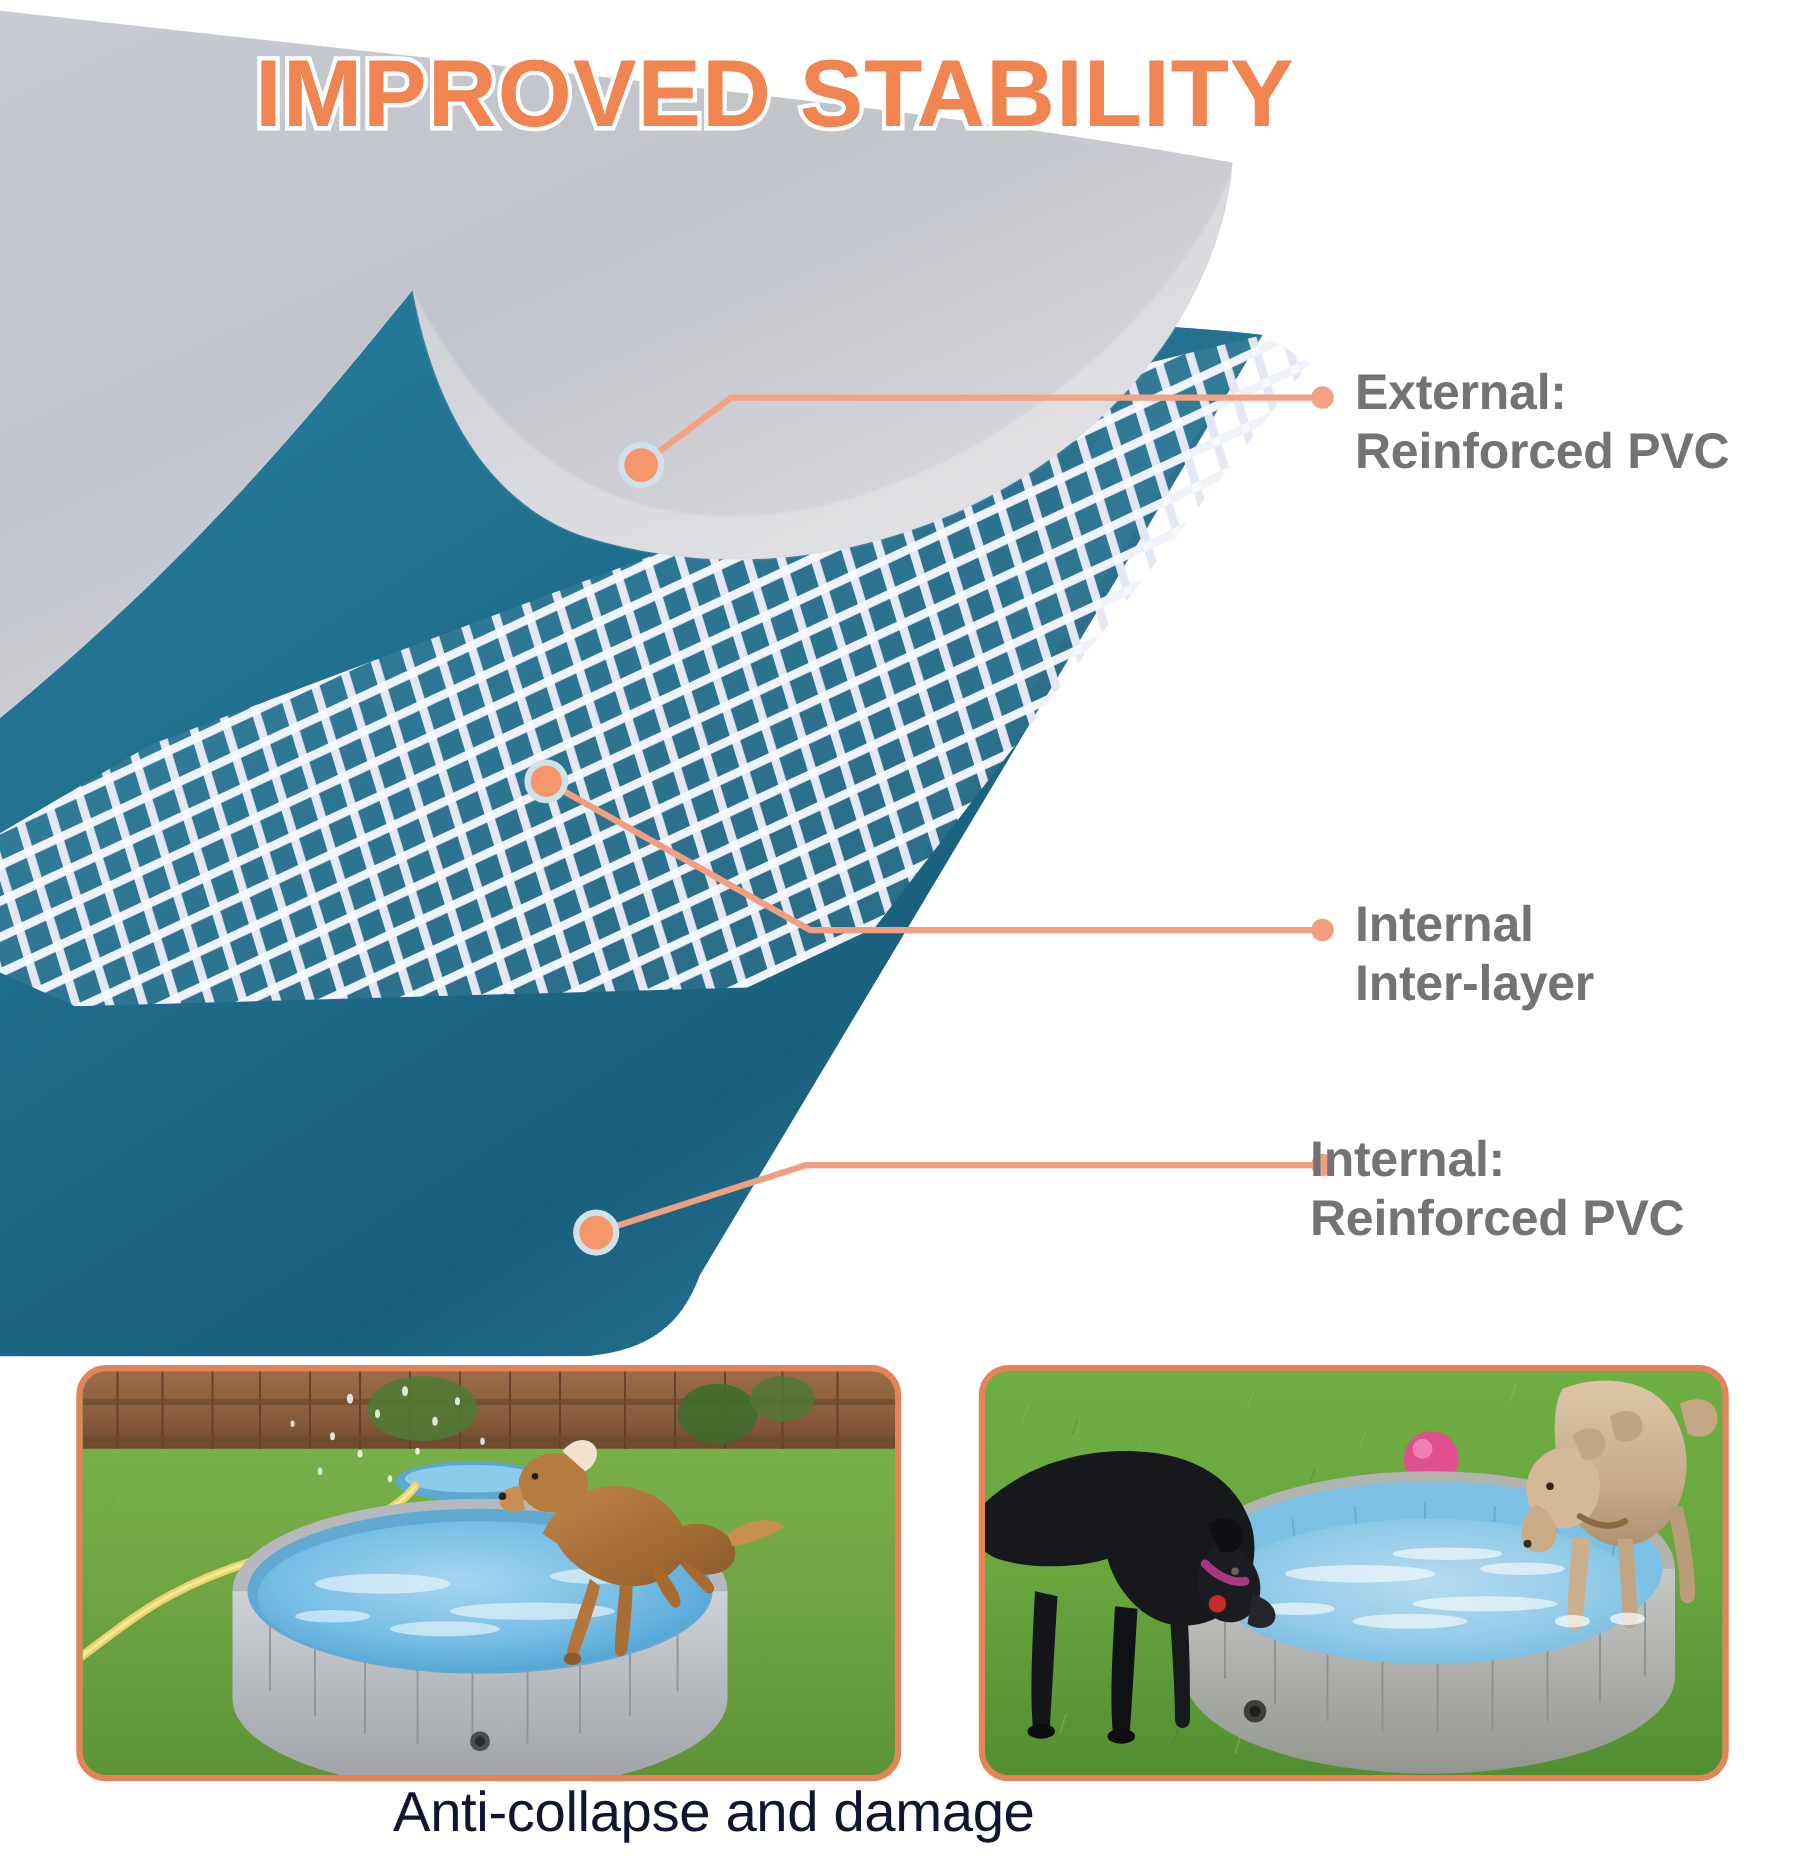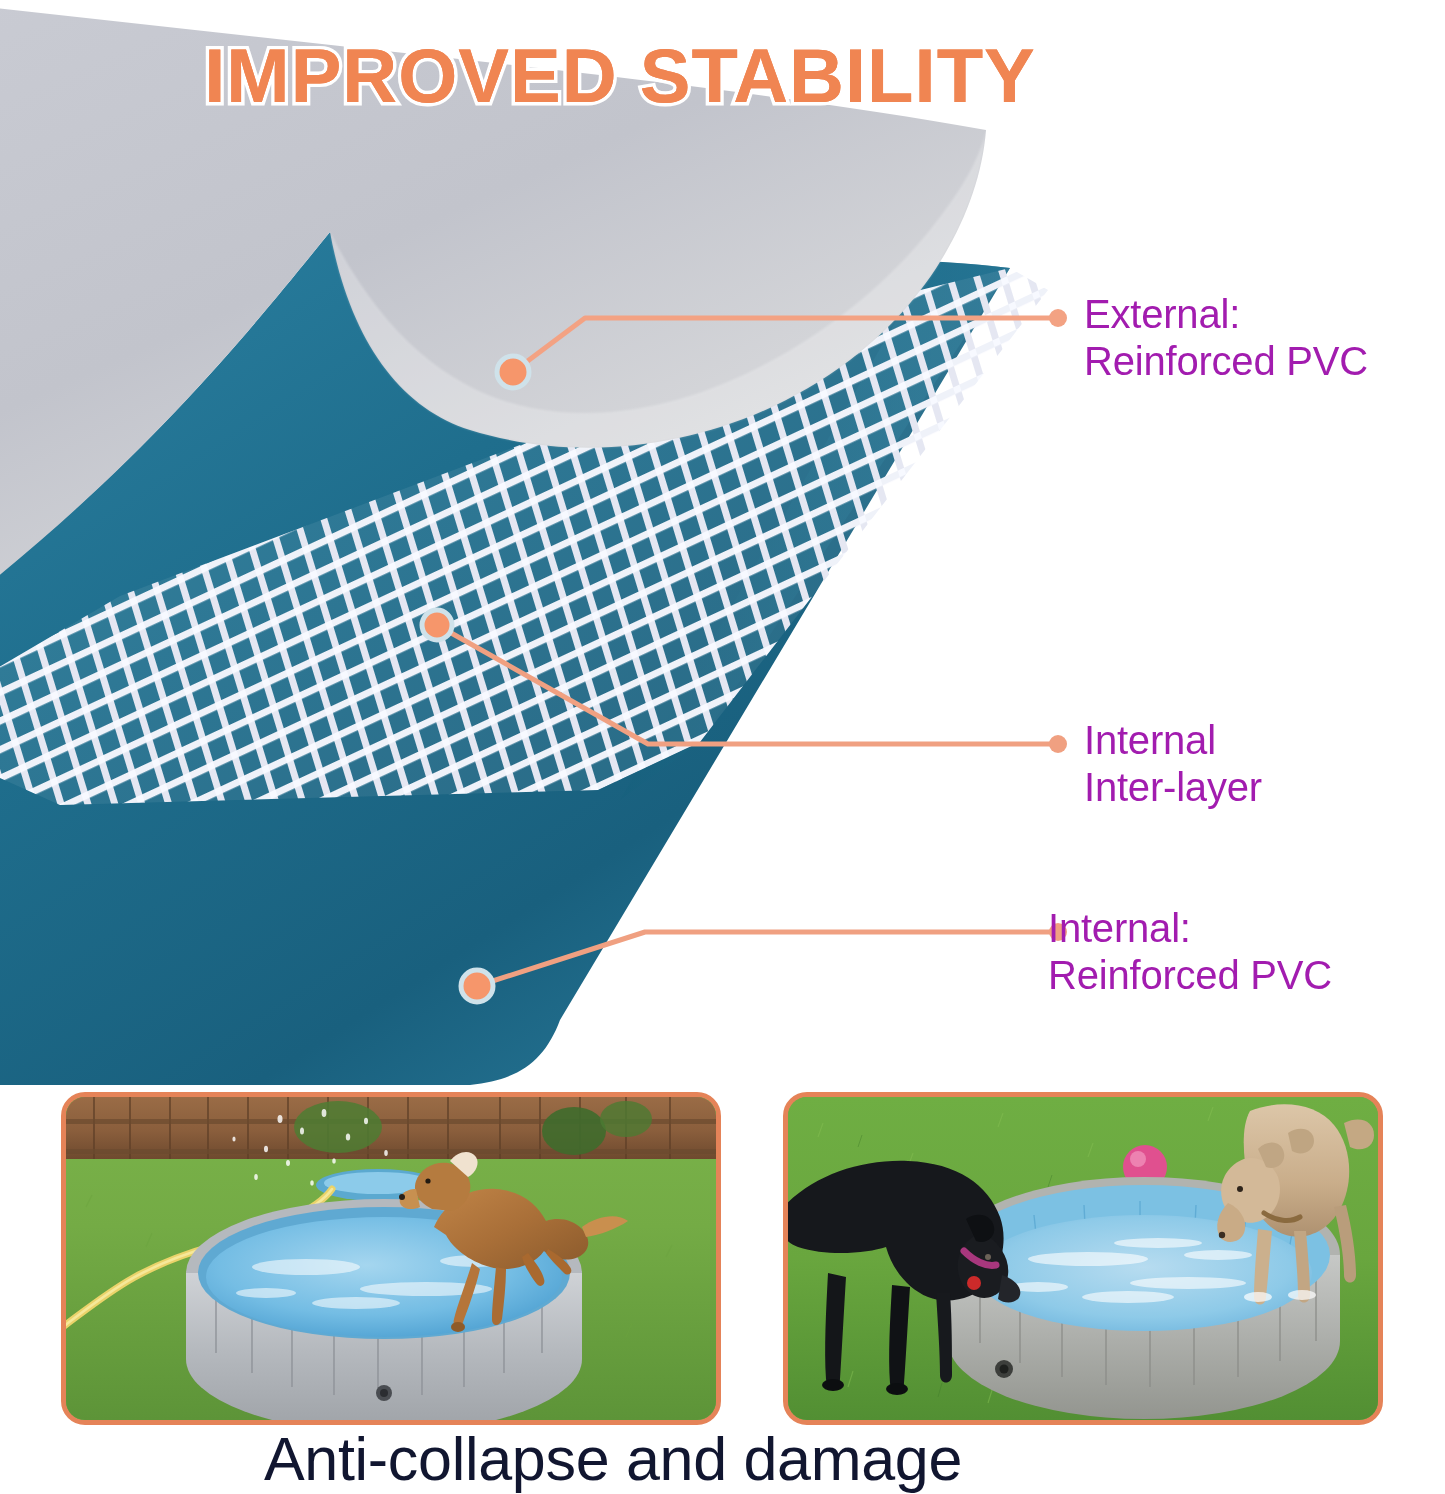--- a/index.html
+++ b/index.html
@@ -23,34 +23,34 @@
     white-space:nowrap;
   }
   #titleFill{
     position:absolute;left:0;top:38px;width:1240px;text-align:center;
     font-size:76px;font-weight:bold;letter-spacing:1px;line-height:1;
     color:#f08552;white-space:nowrap;
   }
 
   
   .calloutLabel{
-    position:absolute;color:#a21caf;font-size:40px;line-height:1.17;
-    font-weight:400;letter-spacing:-0.2px;white-space:pre-line;
+    position:absolute;color:#737373;font-size:40px;line-height:1.17;
+    font-weight:700;letter-spacing:-0.2px;white-space:pre-line;
   }
 
   
   .photoFrame{
     position:absolute;border:5px solid #e58358;border-radius:24px;
     overflow:hidden;box-sizing:border-box;background:#6aa84f;
   }
   .photoSvg{position:absolute;left:0;top:0;}
 
   #caption{
     position:absolute;left:0;top:1424px;width:1142px;text-align:center;
-    font-size:61px;color:#111630;letter-spacing:-0.3px;margin-left:42px;
+    font-size:45px;color:#111630;letter-spacing:-0.3px;
   }
 </style>
 </head>
 <body>
 
 <div id="stage">
 
   <div id="hero">
     <svg id="heroSvg" width="1445" height="1085" viewBox="0 0 1445 1085">
       <defs>

